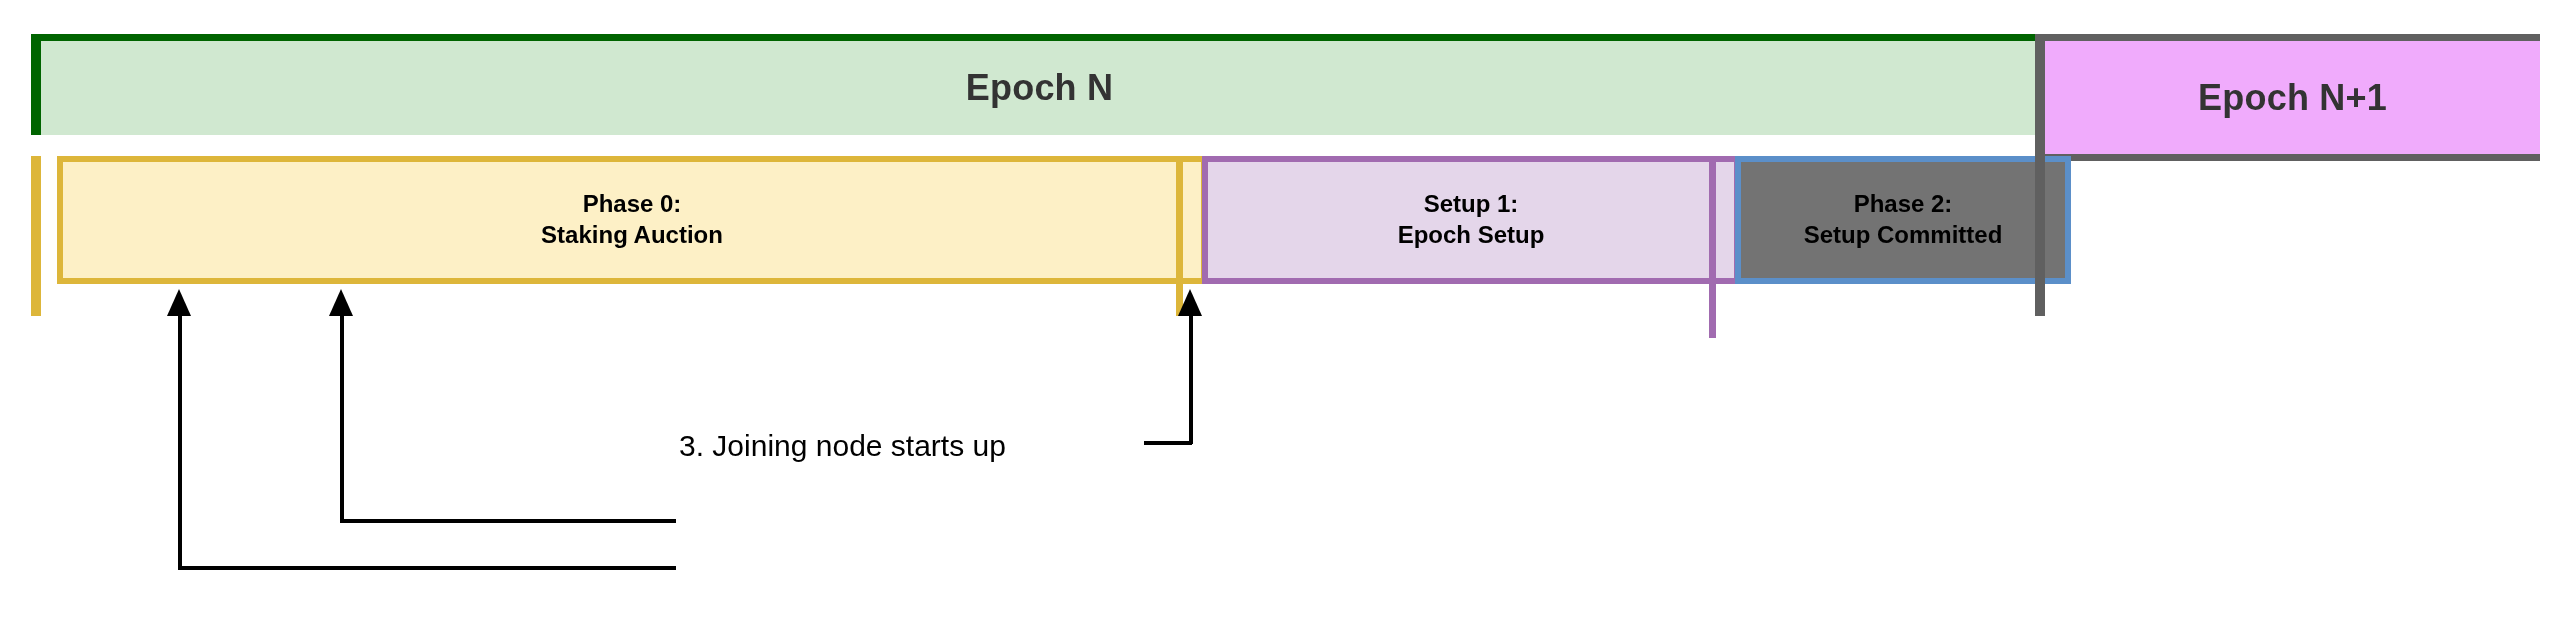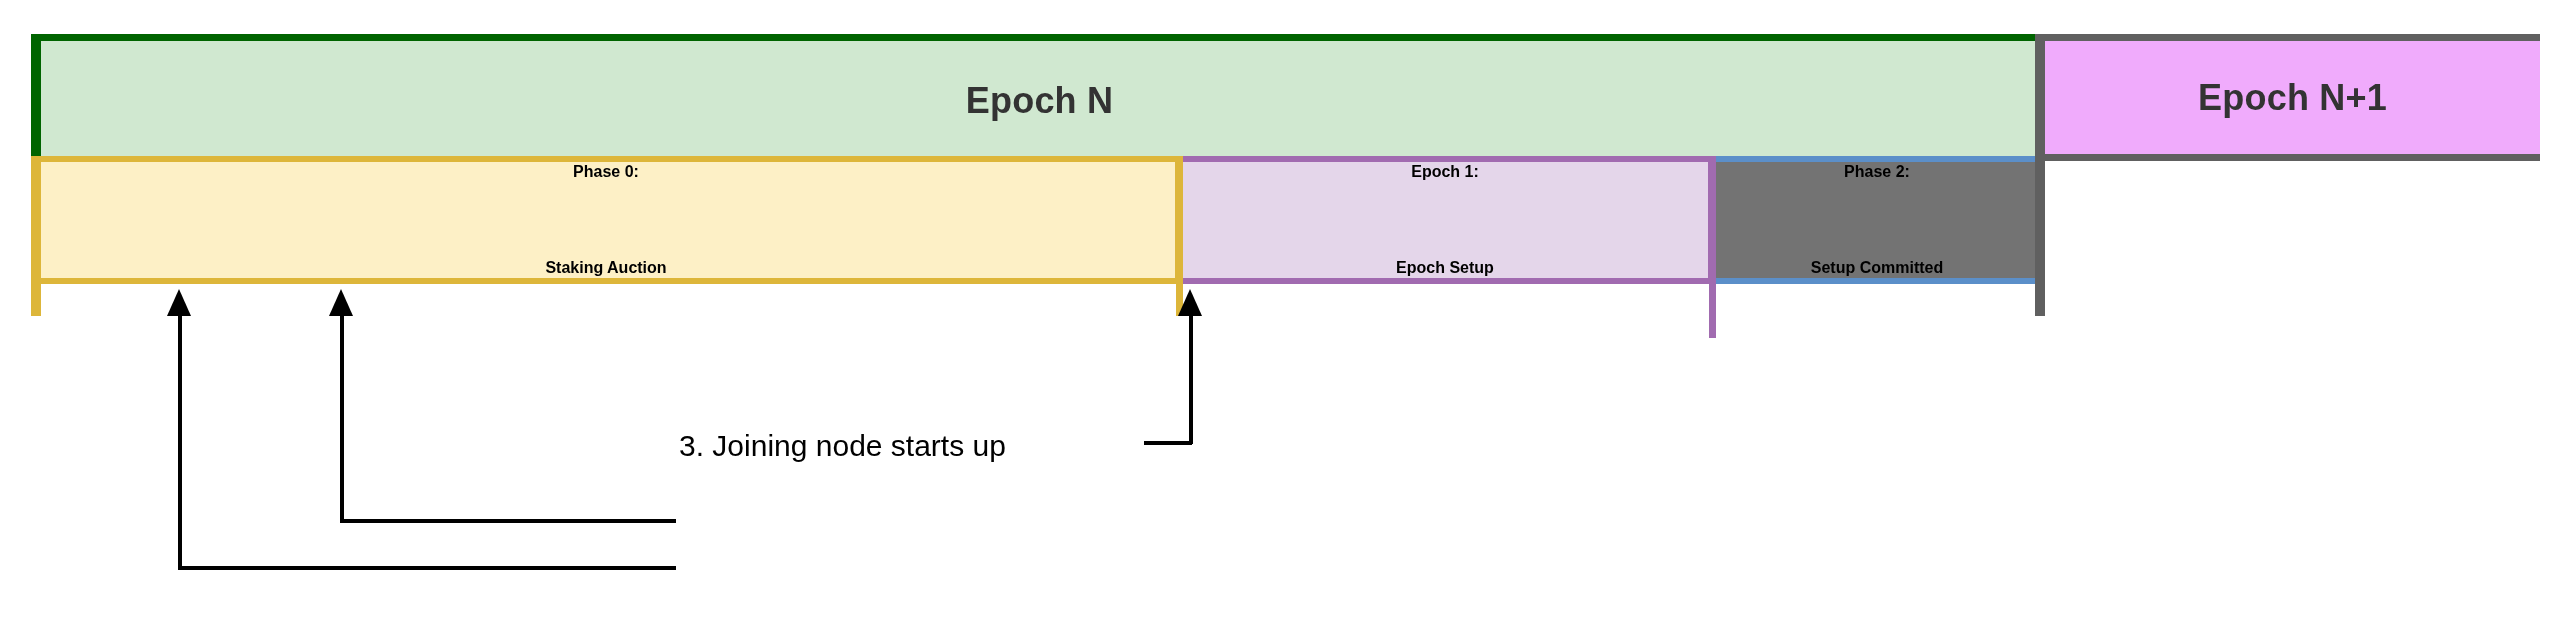--- a/index.html
+++ b/index.html
@@ -26,21 +26,21 @@
     align-items: center;
     justify-content: center;
     font-weight: bold;
     color: #333333;
     letter-spacing: 0.2px;
   }
   #epoch-n {
     left: 31px;
     top: 34px;
     width: 2007px;
-    height: 127px;
+    height: 101px;
     background: #d0e8d0;
     border-top: 7px solid #006400;
     border-left: 10.2px solid #006400;
     font-size: 36px;
   }
   #epoch-n1 {
     left: 2035px;
     top: 34px;
     width: 505px;
     height: 127px;
@@ -51,26 +51,27 @@
     font-size: 36px;
   }
 
   
   .phase-box {
     position: absolute;
     box-sizing: border-box;
     display: flex;
     flex-direction: column;
     align-items: center;
-    justify-content: space-between;
+    justify-content: center;
     font-weight: bold;
     color: #000000;
-    font-size: 16px;
+    font-size: 24px;
     line-height: 1.28;
     text-align: center;
+    margin-left: 26px;
   }
   #phase-0 {
     left: 31px;
     top: 156px;
     width: 1150px;
     height: 128px;
     background: #fdf0c6;
     border: 6.3px solid #ddb63a;
   }
   #phase-1 {
@@ -161,21 +162,21 @@
   <div class="epoch-box" id="epoch-n1">
     <span>Epoch N+1</span>
   </div>
 
   <div class="phase-box" id="phase-0">
     <span>Phase 0:</span>
     <span>Staking Auction</span>
   </div>
 
   <div class="phase-box" id="phase-1">
-    <span>Epoch 1:</span>
+    <span>Setup 1:</span>
     <span>Epoch Setup</span>
   </div>
 
   <div class="phase-box" id="phase-2">
     <span>Phase 2:</span>
     <span>Setup Committed</span>
   </div>
 
   <div class="vbar" id="left-gold-bar"></div>
   <div class="vbar" id="mid-gold-bar"></div>

